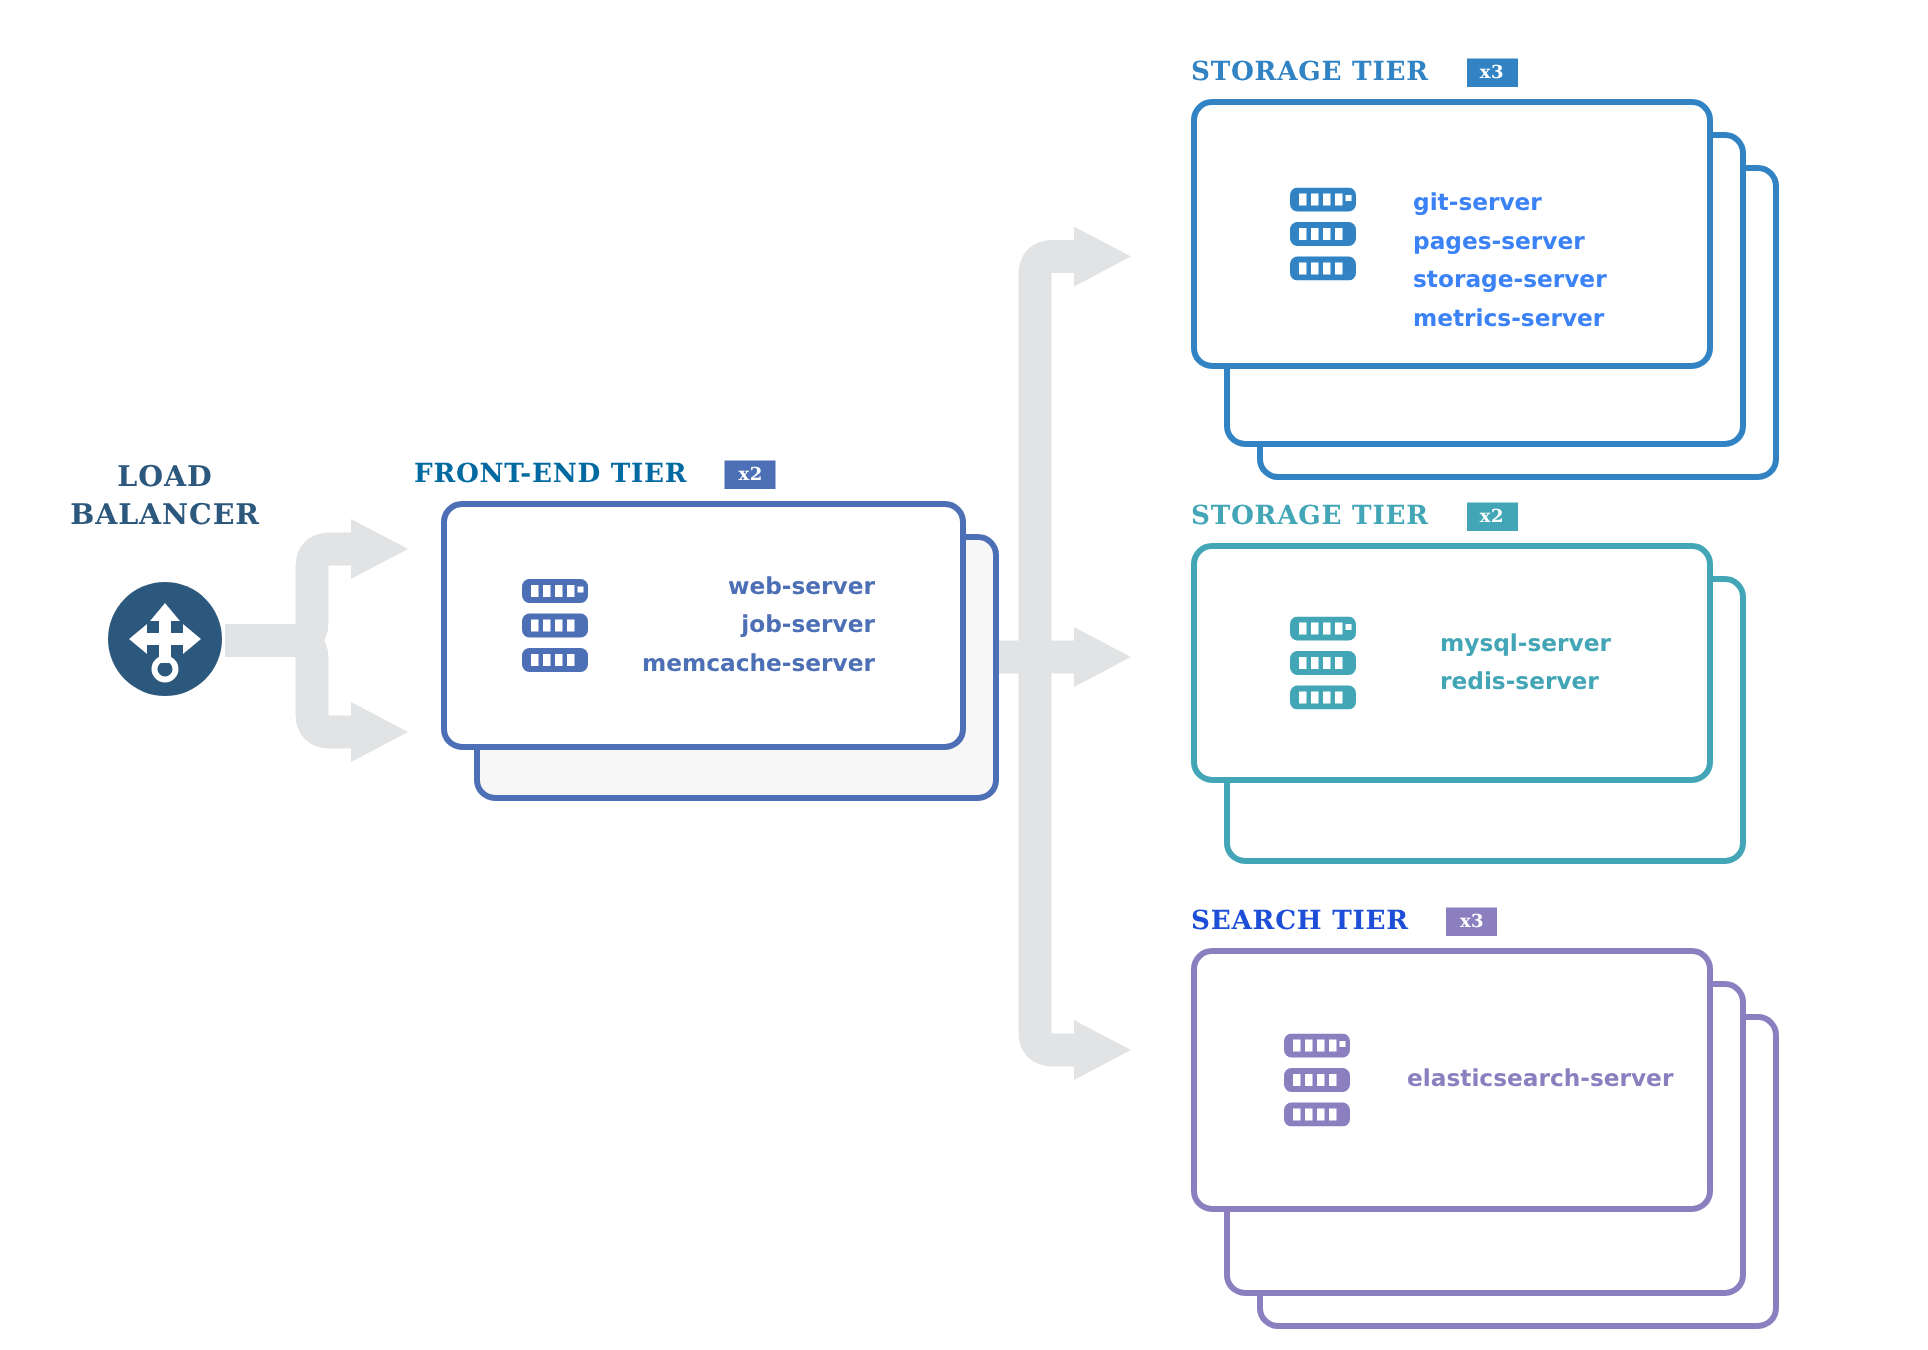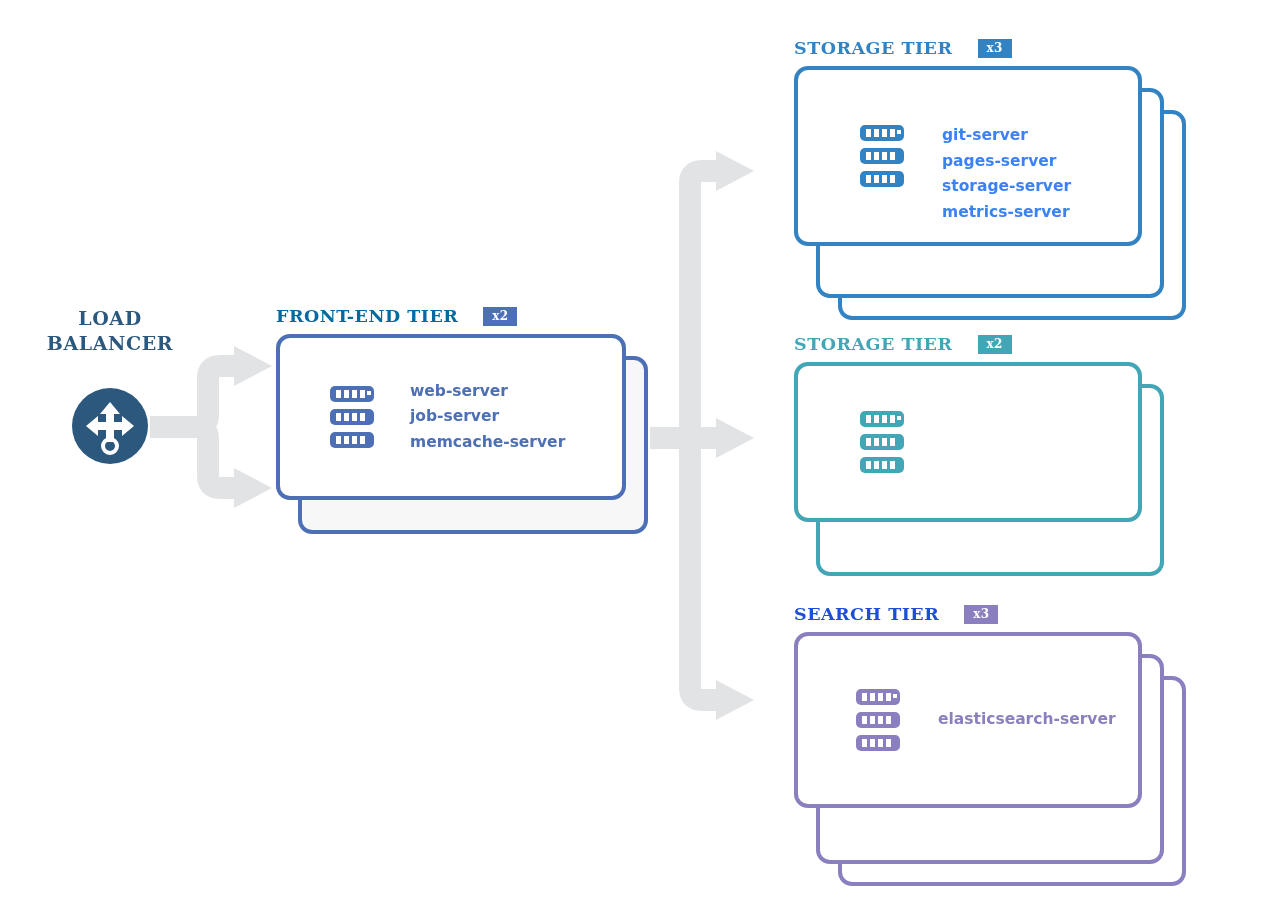--- a/index.html
+++ b/index.html
@@ -168,21 +168,21 @@
       </svg>
     </div>
   </div>
 
   <div class="tier" style="left:276px; top:306px;">
     <div class="tier-header">
       <span class="tier-name" style="color:#0369a1;">FRONT-END TIER</span>
       <span class="tier-badge" style="background:#4c6fb5;">x2</span>
     </div>
 
-    <div class="card-stack" style="left:0; top:28px; width:372px; height:148px;">
+    <div class="card-stack" style="left:18px; top:28px; width:372px; height:148px;text-align:right;">
 
       <div class="card" style="left:22px; top:22px; width:350px; height:178px; border-color:#4c6fb5; background:#f7f7f8;"></div>
 
       <div class="card card-front" style="left:0; top:0; width:350px; height:166px; border-color:#4c6fb5;">
         <div class="card-inner">
           <span class="rack" style="margin-left:50px;">
             <svg width="44" height="62" viewBox="0 0 44 62" xmlns="http://www.w3.org/2000/svg">
               <g fill="#4c6fb5">
                 <rect x="0" y="0" width="44" height="16" rx="5"></rect>
                 <rect x="0" y="23" width="44" height="16" rx="5"></rect>
@@ -288,20 +288,24 @@
                   <rect x="14" y="27" width="5" height="8"></rect>
                 <rect x="22" y="27" width="5" height="8"></rect>
                   <rect x="30" y="27" width="5" height="8"></rect>
                 <rect x="6" y="50" width="5" height="8"></rect>
                   <rect x="14" y="50" width="5" height="8"></rect>
                 <rect x="22" y="50" width="5" height="8"></rect>
                   <rect x="30" y="50" width="5" height="8"></rect>
               </g>
             </svg>
           </span>
+          <div class="server-list" style="margin-left:56px; color:#43a6b6;">
+            <span class="server-name">mysql-server</span>
+            <span class="server-name">redis-server</span>
+          </div>
         </div>
       </div>
     </div>
   </div>
 
   <div class="tier" style="left:794px; top:604px;">
     <div class="tier-header">
       <span class="tier-name" style="color:#1d4ed8;">SEARCH TIER</span>
       <span class="tier-badge" style="background:#8c7fc0;">x3</span>
     </div>

